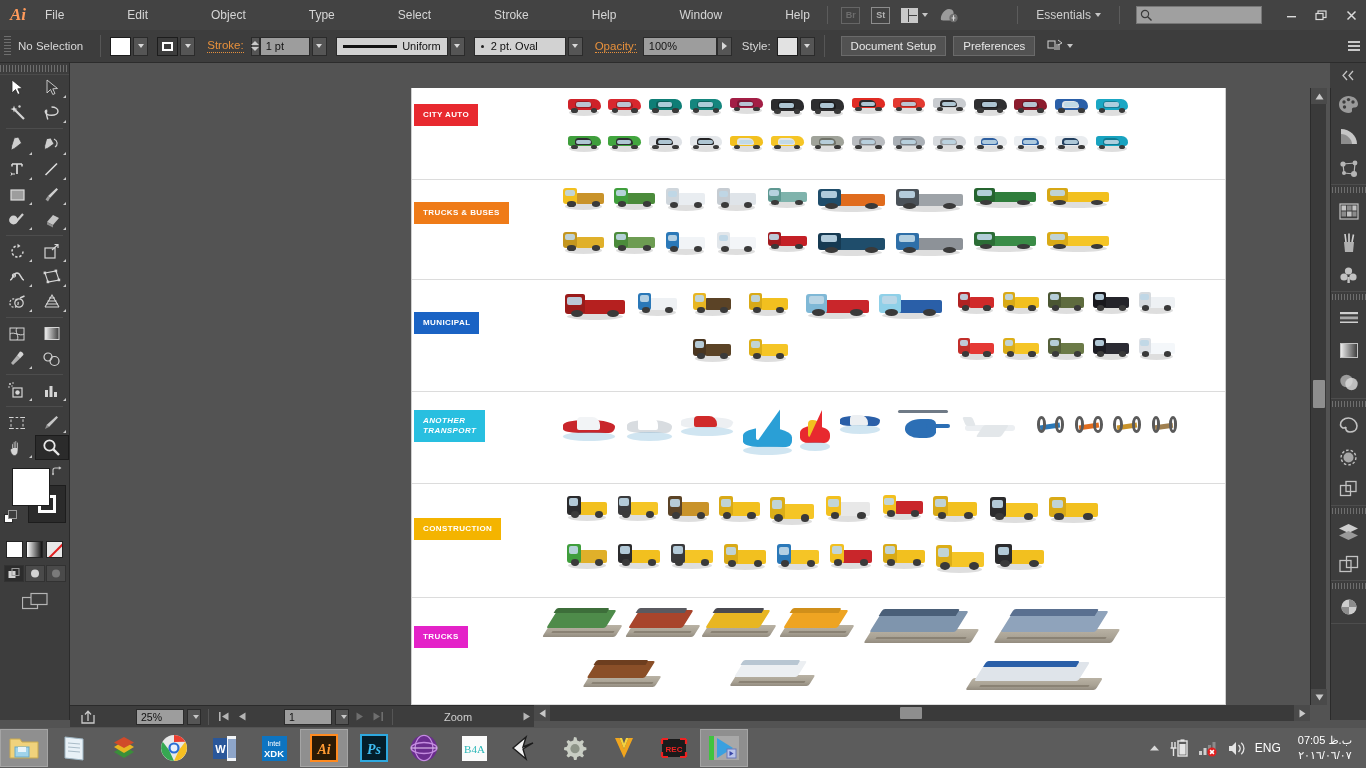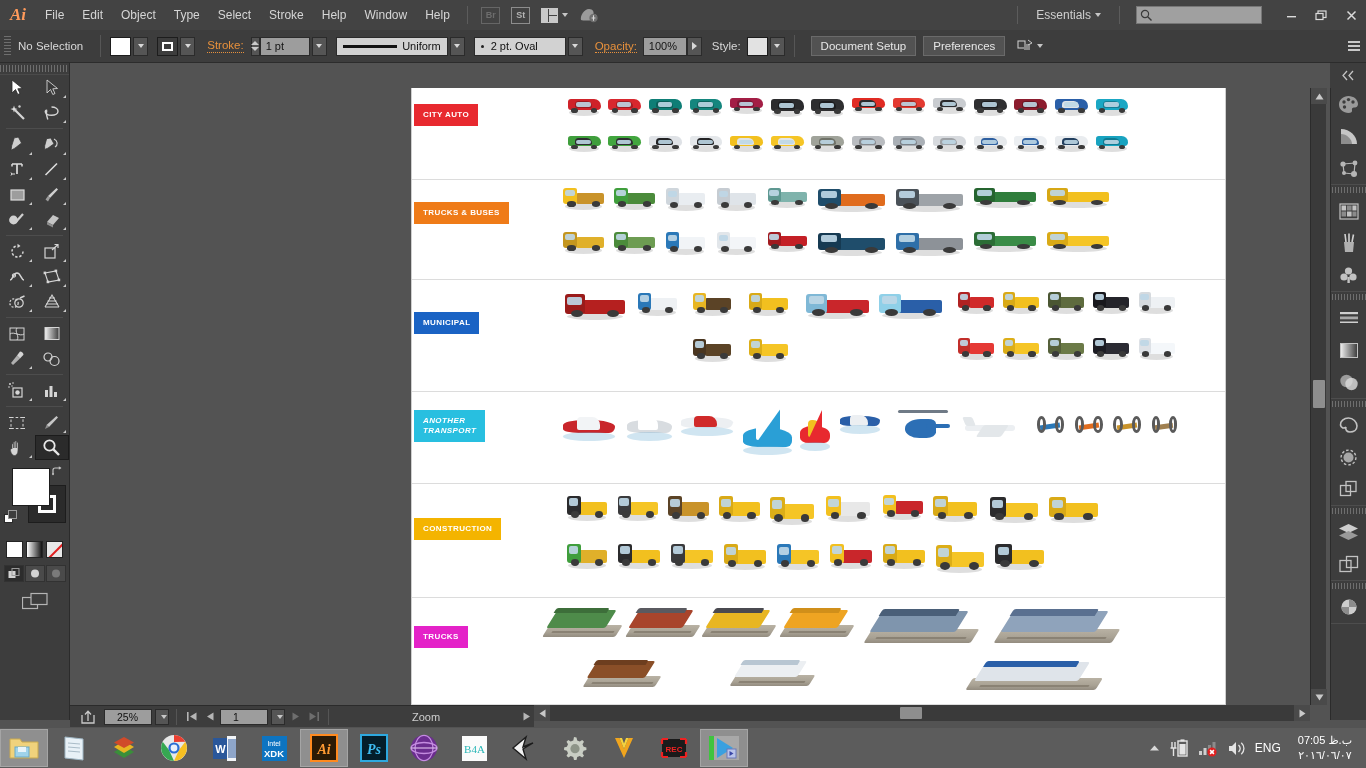--- a/index.html
+++ b/index.html
@@ -17,21 +17,21 @@
   
   .menubar {
     position: absolute; top: 0; left: 0; width: 1366px; height: 30px;
     background: #434343; display: flex; align-items: center;
   }
   .ai-logo {
     width: 36px; height: 30px; display: flex; align-items: center; justify-content: center;
     font-size: 17px; font-weight: bold; color: #ff9a5b; font-style: italic;
     font-family: "Liberation Serif", serif;
   }
-  .menu-items { display: flex; align-items: center; height: 30px; }
+  .menu-items { display: flex; align-items: center; height: 30px; gap: 45px; }
   .menu-item {
     padding: 0 9px; height: 30px; line-height: 30px; font-size: 12px; color: #d6d6d6;
     cursor: default;
   }
   .mb-sep { width: 1px; height: 18px; background: #5c5c5c; margin: 0 8px; }
   .mb-btn {
     width: 26px; height: 22px; display: flex; align-items: center; justify-content: center;
     margin: 0 2px; font-size: 10px;
   }
   .mb-box {
@@ -208,21 +208,21 @@
   .hs-arrow { position:absolute; top:0; width:16px; height:16px; display:flex;align-items:center;justify-content:center; background:#4a4a4a;}
   .hs-thumb { position:absolute; top:2px; width:22px; height:12px; background:#8e8e8e; border-radius:1px;}
 
   
   .statusbar {
     position: absolute; top: 705px; left: 70px; width: 464px; height: 22px;
     background: #3d3d3d; display: flex; align-items: center; padding-left: 6px; gap: 3px;
     border-top: 1px solid #2b2b2b;
   }
   .sb-field { height: 16px; background: #9d9d9d; border:1px solid #2b2b2b; color:#111; font-size:10.5px;
-    display:flex; align-items:center; padding:0 12px; }
+    display:flex; align-items:center; padding:0 4px;margin-left:32px; }
   .sb-dd { width: 14px; height: 16px; background:#555; border:1px solid #2b2b2b; display:flex;align-items:center;justify-content:center;}
   .nav-btn { width: 15px; height: 16px; display:flex;align-items:center;justify-content:center; color:#b5b5b5; font-size:9px;}
   .nav-btn.dim { color: #6e6e6e; }
   .sb-tool { flex:1; text-align:center; font-size:11px; color:#cfcfcf; }
   .sb-divider { width:1px; height:16px; background:#555; margin:0 4px;}
 
   
   .rdock { position: absolute; top: 88px; right: 0; width: 36px; height: 632px; background: #3d3d3d; border-left:1px solid #2b2b2b;}
   .rd-grip { height: 10px; background-image: repeating-linear-gradient(to right,#6e6e6e 0 1px, transparent 1px 3px); background-size:3px 6px; background-repeat:repeat-x; background-position:center; }
   .rd-ico { height: 32px; display:flex; align-items:center; justify-content:center; }
@@ -347,21 +347,21 @@
         <div class="arr-dn"></div>
       </div>
     <div class="brush-field" style="width:92px;margin-left:9px">
       <div class="brush-dot"></div>
       <span>2 pt. Oval</span>
     </div>
     <div class="dd-btn">
         <div class="arr-dn"></div>
       </div>
     <div class="opacity-lbl" style="margin-left:12px">Opacity:</div>
-    <div class="num-field" style="width:44px">100%</div>
+    <div class="num-field" style="width:74px">100%</div>
     <div class="play-btn">
         <div class="arr-rt"></div>
       </div>
     <div class="cb-label" style="margin-left:10px;margin-right:6px">Style:</div>
     <div class="style-sw"></div>
     <div class="dd-btn">
         <div class="arr-dn"></div>
       </div>
     <div class="cb-sep"></div>
     <div class="cb-button">Document Setup</div>

